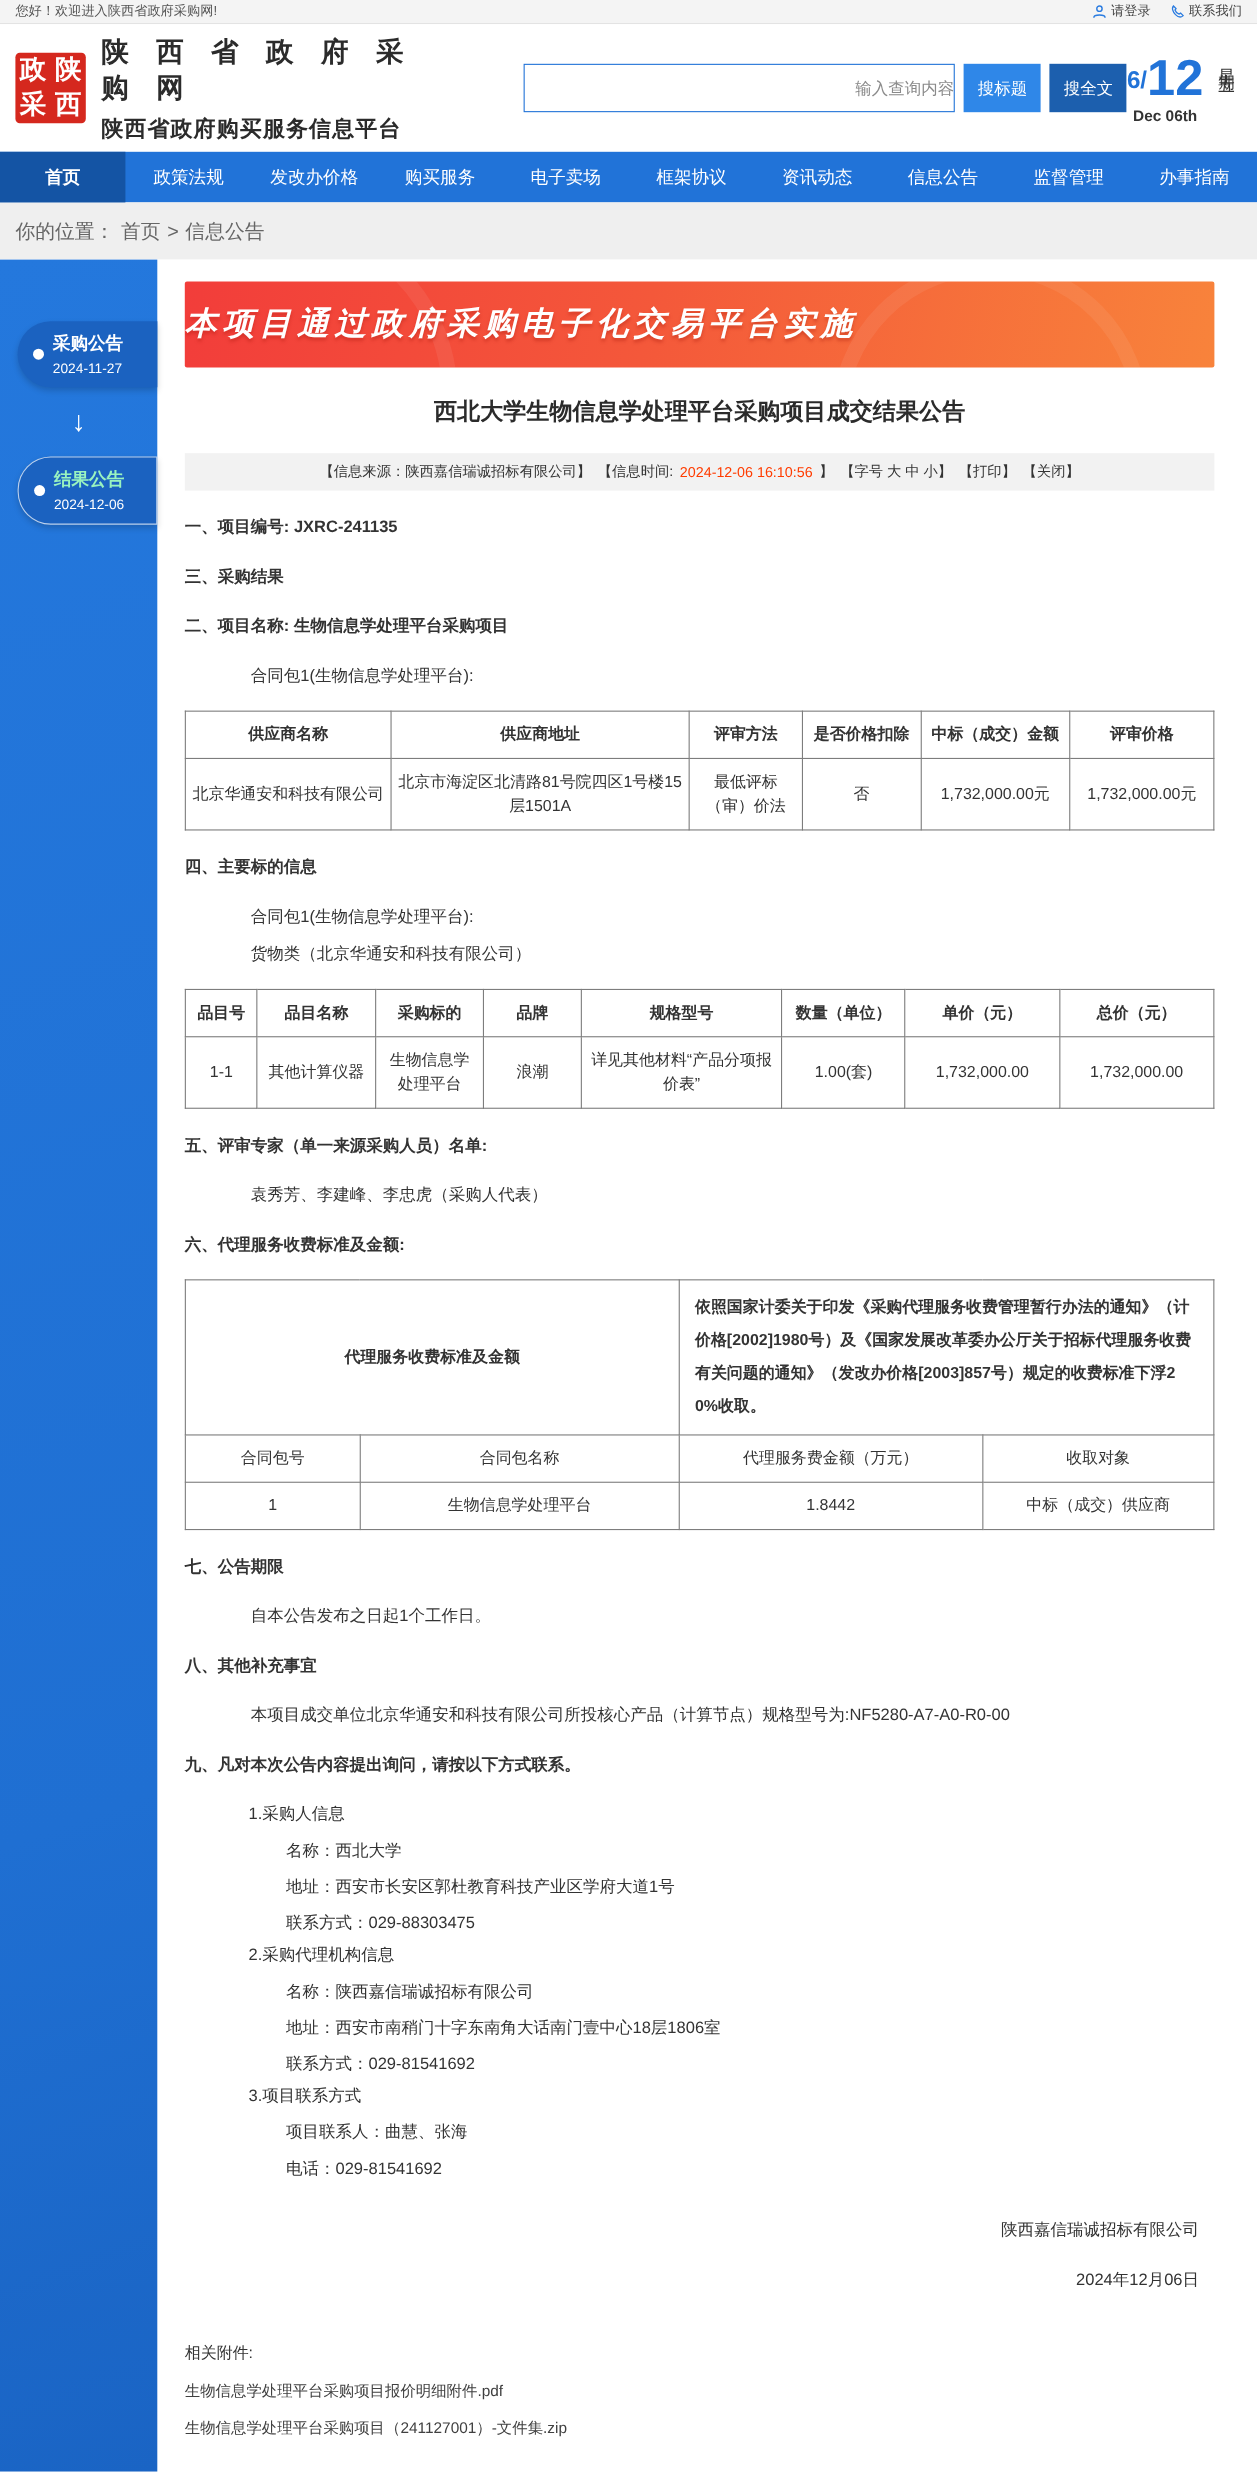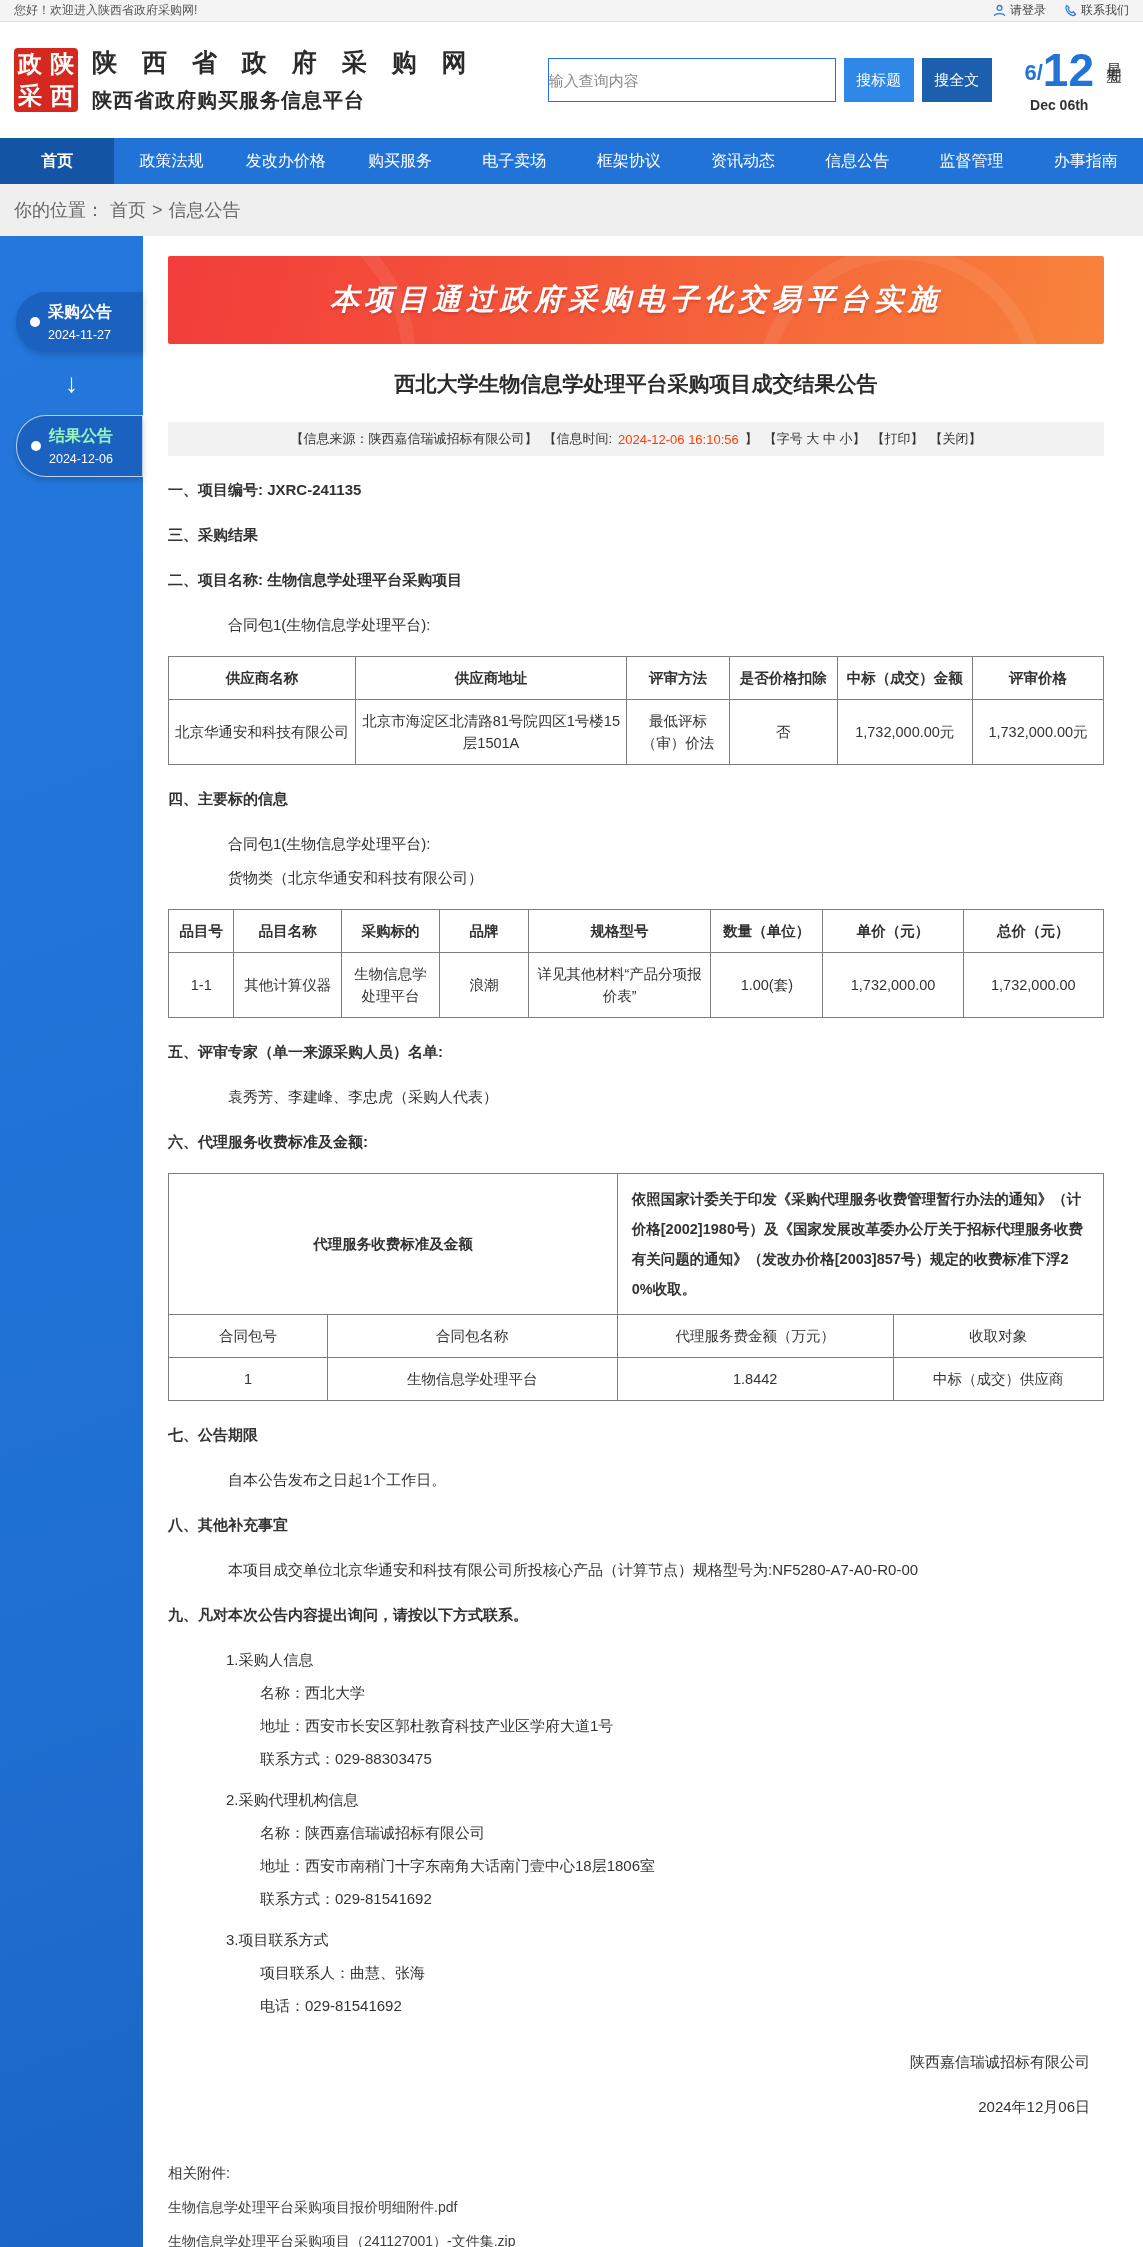--- a/index.html
+++ b/index.html
@@ -27,22 +27,22 @@
     width:64px; height:64px; background:#d5281e; border-radius:4px;
     display:grid; grid-template-columns:1fr 1fr; place-items:center;
     color:#fff; font-weight:bold; font-size:24px; line-height:1; flex:0 0 auto;
   }
   .logo span { padding:2px; }
   .site-titles { margin-left:14px; }
   .site-title { font-size:25px; font-weight:bold; letter-spacing:9px; color:#2b2b2b; }
   .site-subtitle { font-size:20px; font-weight:bold; color:#2b2b2b; margin-top:8px; letter-spacing:1px; }
   .search-wrap { display:flex; align-items:center; margin-left:72px; }
   .search-input {
-    width:288px; height:44px; border:1px solid #2173d8; outline:none;
-    font-size:15px; text-align:left; color:#333; background:#fff;
+    width:392px; height:44px; border:1px solid #2173d8; outline:none;
+    font-size:15px; text-align:right; color:#333; background:#fff;
   }
   .search-input::placeholder { color:#8a8a8a; }
   .btn-search { height:44px; width:70px; border:none; color:#fff; font-size:15px; cursor:pointer; }
   .btn-title { background:#2f87e8; margin-left:8px; }
   .btn-full  { background:#1c5fae; margin-left:8px; }
   .date-block { margin-left:auto; display:flex; align-items:flex-start; gap:10px; padding-right:6px; }
   .date-nums { text-align:center; }
   .date-md { color:#2173d8; line-height:1; white-space:nowrap; }
   .date-m { font-size:22px; font-weight:bold; vertical-align:super; }
   .date-d { font-size:46px; font-weight:bold; }
@@ -76,23 +76,23 @@
   }
   .side-pill .dot { width:10px; height:10px; border-radius:50%; background:#fff; flex:0 0 auto; }
   .side-pill .t { font-size:16px; font-weight:bold; }
   .side-pill .d { font-size:12.5px; margin-top:5px; }
   .side-pill.active { border:1px solid rgba(255,255,255,.7); }
   .side-pill.active .t { color:#9af3bf; }
   .side-arrow { color:#fff; font-size:26px; text-align:center; margin:16px 0; }
   .main { flex:1; padding:20px 39px 30px 25px; }
   
   .banner {
-    height:88px; border-radius:2px; position:relative; overflow:hidden;
+    height:78px; border-radius:2px; position:relative; overflow:hidden;
     background:linear-gradient(100deg,#f23d3a 0%,#f4583a 45%,#f8833b 100%);
-    display:flex; align-items:center; justify-content:center;
+    display:flex; align-items:center; 
   }
   .banner::before, .banner::after {
     content:""; position:absolute; border-radius:50%;
     border:14px solid rgba(255,255,255,.07);
   }
   .banner::before { width:300px; height:300px; left:-80px; top:-60px; }
   .banner::after { width:260px; height:260px; right:60px; bottom:-190px; }
   .banner-text {
     color:#fff; font-size:29px; font-weight:bold; font-style:italic;
     letter-spacing:5px; text-shadow:0 2px 3px rgba(160,20,10,.35); position:relative;
@@ -103,21 +103,21 @@
     margin-top:24px; background:#f2f2f2; height:34px; display:flex;
     align-items:center; justify-content:center; font-size:13px; color:#333; gap:6px;
     white-space:nowrap;
   }
   .meta-red { color:#ff3c00; }
   .meta-act { cursor:pointer; }
   
   .blk { margin-top:23px; line-height:22px; font-size:15px; }
   .hd { font-weight:bold; }
   .ind1 { padding-left:60px; }
-  .ind1b { padding-left:58px; margin-top:19px; }
+  .ind1b { padding-left:58px; margin-top:7px; }
   .ind2 { padding-left:92px; margin-top:11px; }
   table { width:100%; border-collapse:collapse; margin-top:20px; table-layout:fixed; }
   th,td {
     border:1px solid #7d7d7d; text-align:center; vertical-align:middle;
     font-size:14.5px; padding:10px 6px; line-height:22px; color:#333; word-break:break-all;
   }
   th { font-weight:bold; }
   .cell-left { text-align:left; padding:10px 14px; line-height:30px; }
   .sig { text-align:right; padding-right:14px; }
   .sig-line { margin-top:23px; line-height:22px; font-size:15px; }

